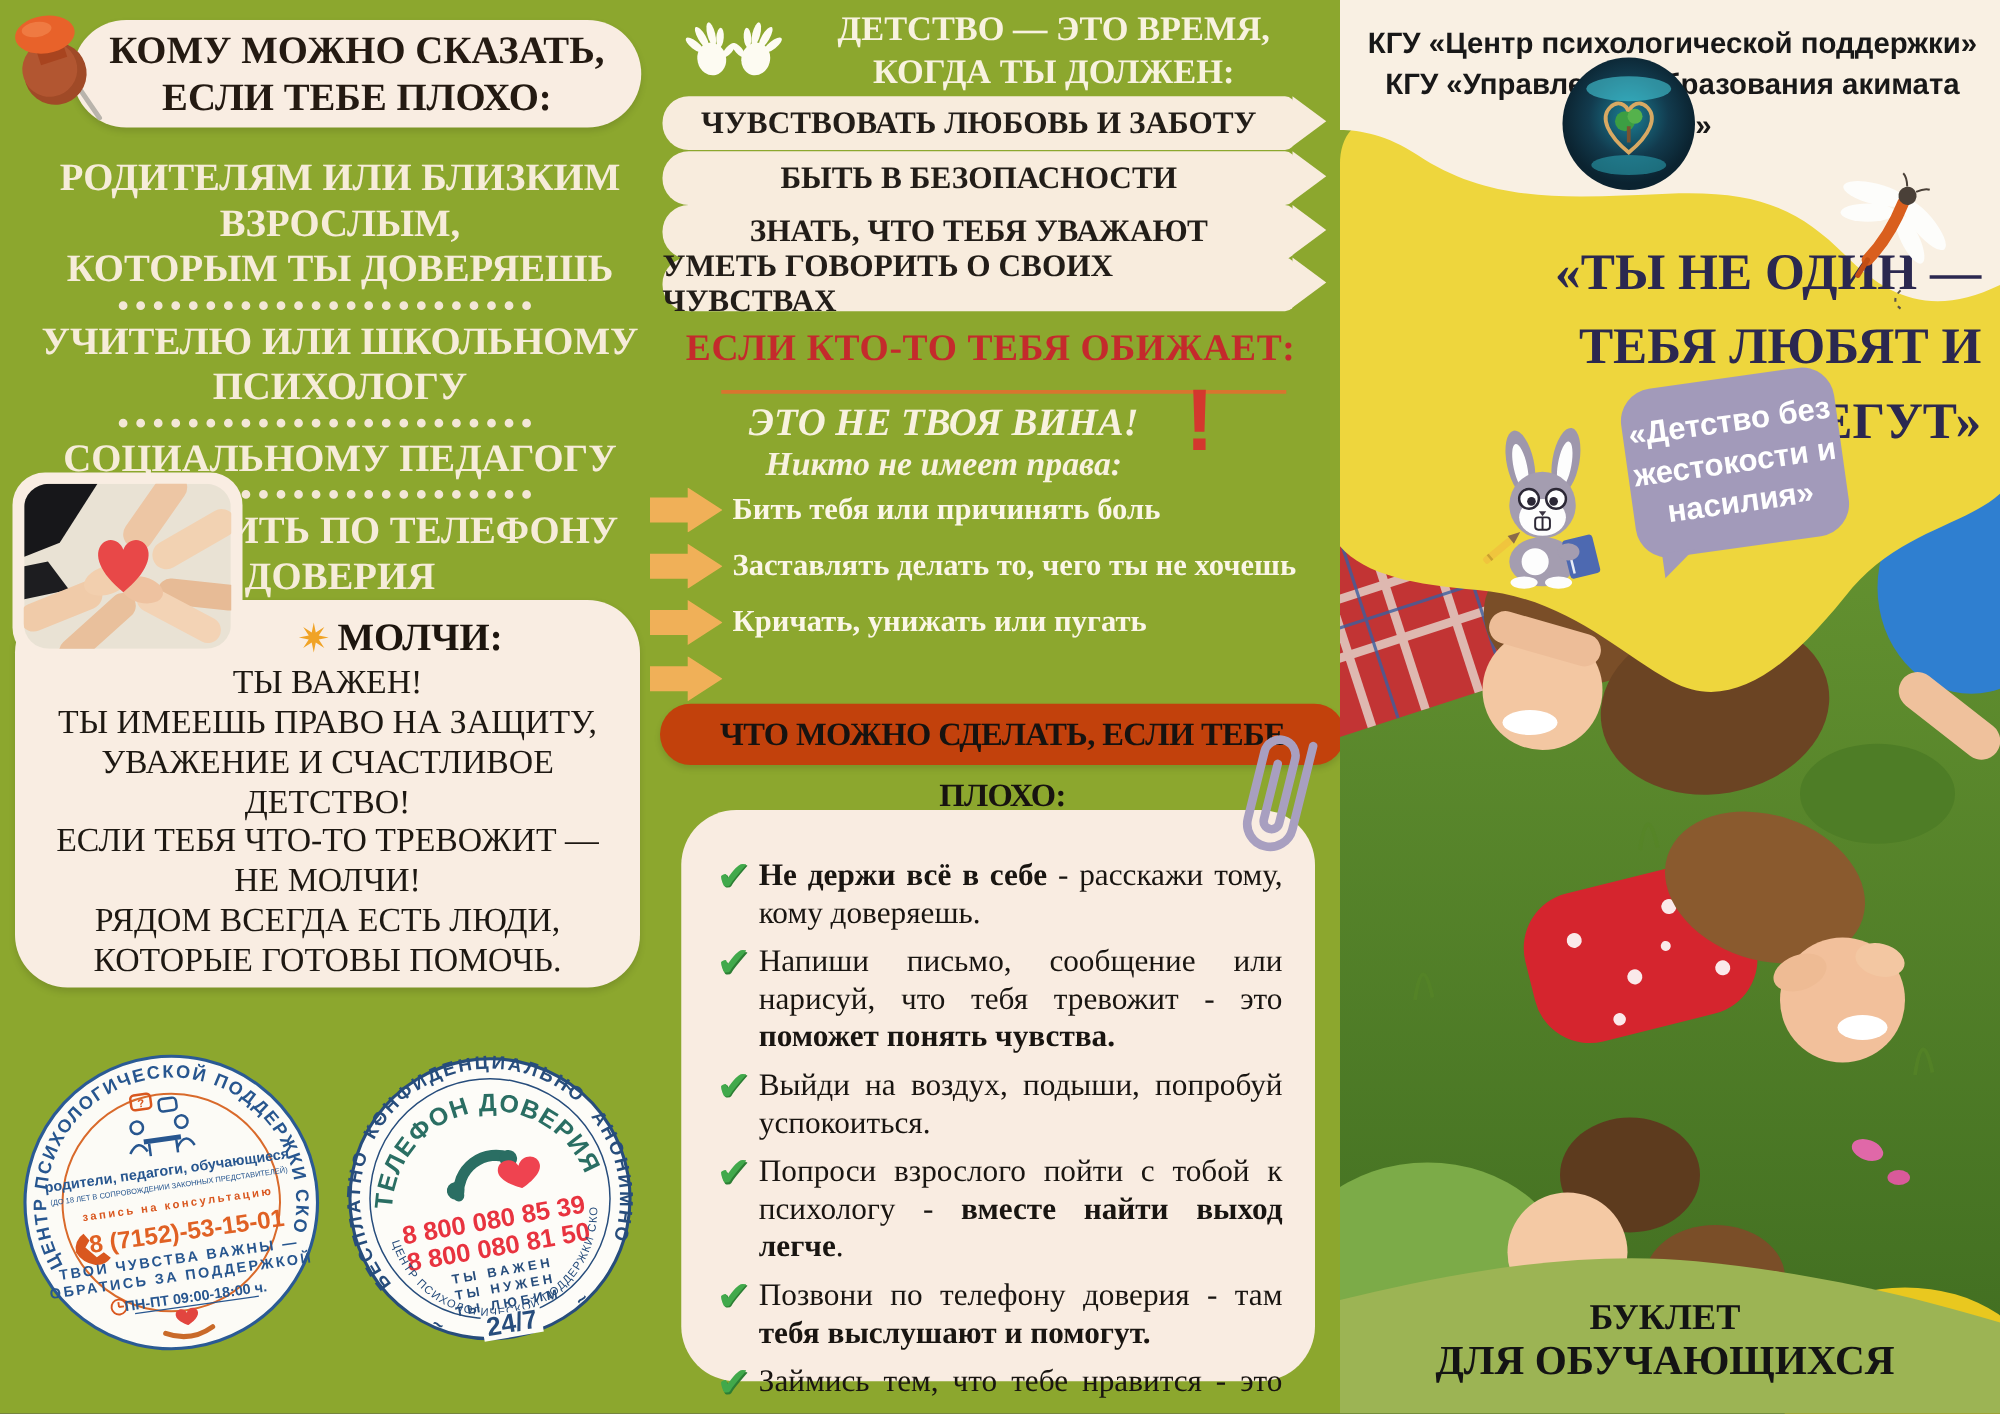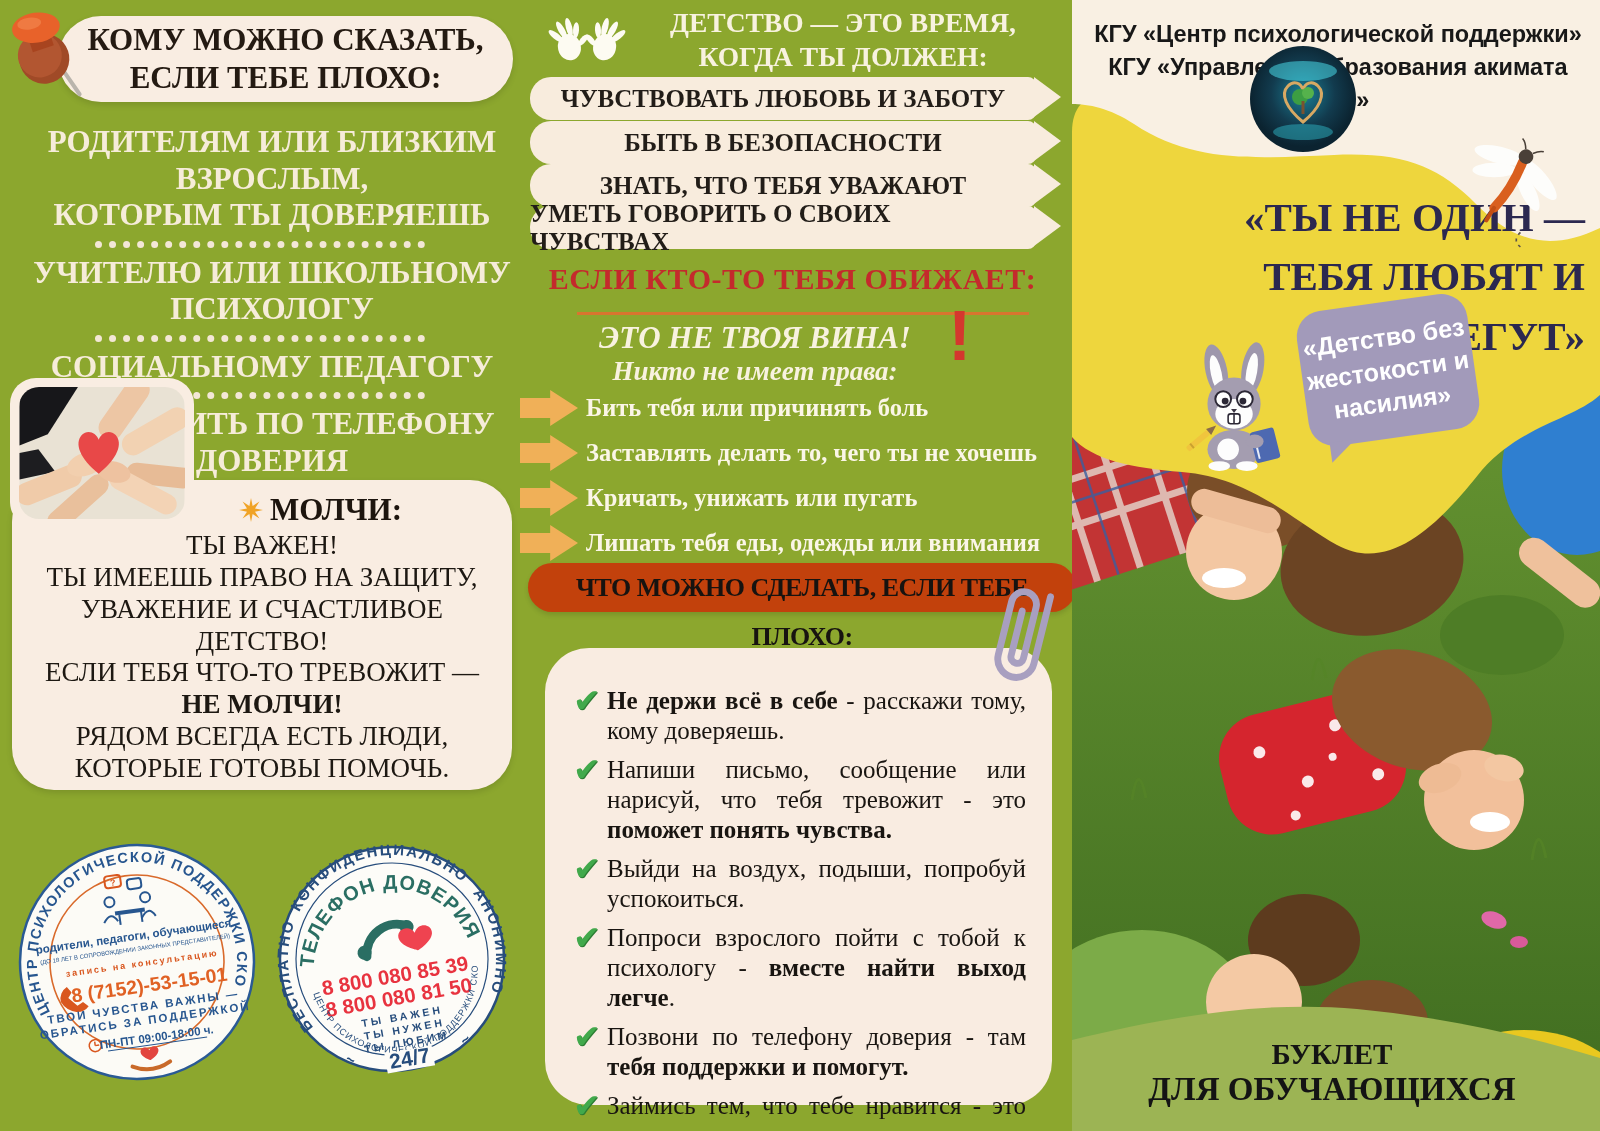--- a/index.html
+++ b/index.html
@@ -18,21 +18,21 @@
   .dotsep{width:330px;margin:7px auto 7px auto;border-top:7px dotted #f3e7d6;height:0;}
   .remember-box{left:12px;top:480px;width:500px;height:310px;background:#f9ede2;border-radius:42px;
     box-shadow:0 3px 6px rgba(0,0,0,.12);}
   .photo-card{left:10px;top:378px;width:184px;height:150px;background:#f9ede2;border-radius:26px;
     padding:0;z-index:4;}
   .photo-card svg{position:absolute;left:9px;top:9px;border-radius:20px;}
   .rem-head{left:150px;top:492px;width:340px;text-align:center;font-size:31px;font-weight:bold;
     color:#1d150e;z-index:5;display:flex;align-items:center;justify-content:center;gap:6px;}
   .rem-body{left:20px;top:530px;width:484px;text-align:center;font-size:27px;color:#1d1812;
     line-height:1.18;z-index:5;}
-  .rem-body .b{font-weight:bold;}
+  .rem-body .b{font-weight:normal;}
   .stamp{z-index:3;}
 
   
   .m-title{left:628px;top:6px;width:430px;text-align:center;color:#f8f2df;font-weight:bold;
     font-size:27.5px;line-height:1.22;}
   .banner{left:530px;width:506px;height:43px;background:#f8ecdd;border-radius:21px 8px 8px 21px;
     display:flex;align-items:center;justify-content:center;font-size:25px;font-weight:bold;color:#221d18;}
   .banner::after{content:"";position:absolute;right:-25px;top:0;width:0;height:0;
     border-top:20px solid transparent;border-bottom:20px solid transparent;border-left:27px solid #f8ecdd;}
   .off-head{left:520px;top:262px;width:545px;text-align:center;font-size:30px;font-weight:bold;
@@ -291,21 +291,20 @@
     <div class="off-item">
       <div class="block-arrow"></div>
       <div class="off-text">Заставлять делать то, чего ты не хочешь</div>
     </div>
     <div class="off-item">
       <div class="block-arrow"></div>
       <div class="off-text">Кричать, унижать или пугать</div>
     </div>
     <div class="off-item">
       <div class="block-arrow"></div>
-      <div class="off-text">Лишать тебя еды, одежды или внимания</div>
     </div>
   </div>
 
   <div class="abs help-pill">ЧТО МОЖНО СДЕЛАТЬ, ЕСЛИ ТЕБЕ ПЛОХО:</div>
 
   <svg class="abs paperclip" width="66" height="110" viewBox="0 0 48 96">
     <path d="M38,12 v60 a16,16 0 0 1 -32,0 V24 a11,11 0 0 1 22,0 v46 a5.5,5.5 0 0 1 -11,0 V30" fill="none" stroke="#a89fc0" stroke-width="6" stroke-linecap="round"></path>
   </svg>
 
   <div class="abs help-box">
@@ -320,21 +319,21 @@
     <div class="check-item">
       <span class="check-glyph">✔</span>
       <p class="check-text" style="margin:0;"><span>Выйди на воздух, подыши, попробуй успокоиться.</span></p>
     </div>
     <div class="check-item">
       <span class="check-glyph">✔</span>
       <p class="check-text" style="margin:0;"><span>Попроси взрослого пойти с тобой к психологу - </span><b>вместе найти выход легче</b><span>.</span></p>
     </div>
     <div class="check-item">
       <span class="check-glyph">✔</span>
-      <p class="check-text" style="margin:0;"><span>Позвони по телефону доверия - там </span><b>тебя поддержки и помогут.</b></p>
+      <p class="check-text" style="margin:0;"><span>Позвони по телефону доверия - там </span><b>тебя выслушают и помогут.</b></p>
     </div>
     <div class="check-item">
       <span class="check-glyph">✔</span>
       <p class="check-text" style="margin:0;"><span>Займись тем, что тебе нравится - это помогает восстановить силы.</span></p>
     </div>
   </div>
 
   <svg class="abs" style="left:1072px;top:380px;" width="528" height="751" viewBox="0 0 528 751" preserveAspectRatio="none">
     <defs>
       <linearGradient id="grass" x1="0" y1="0" x2="0" y2="1">

